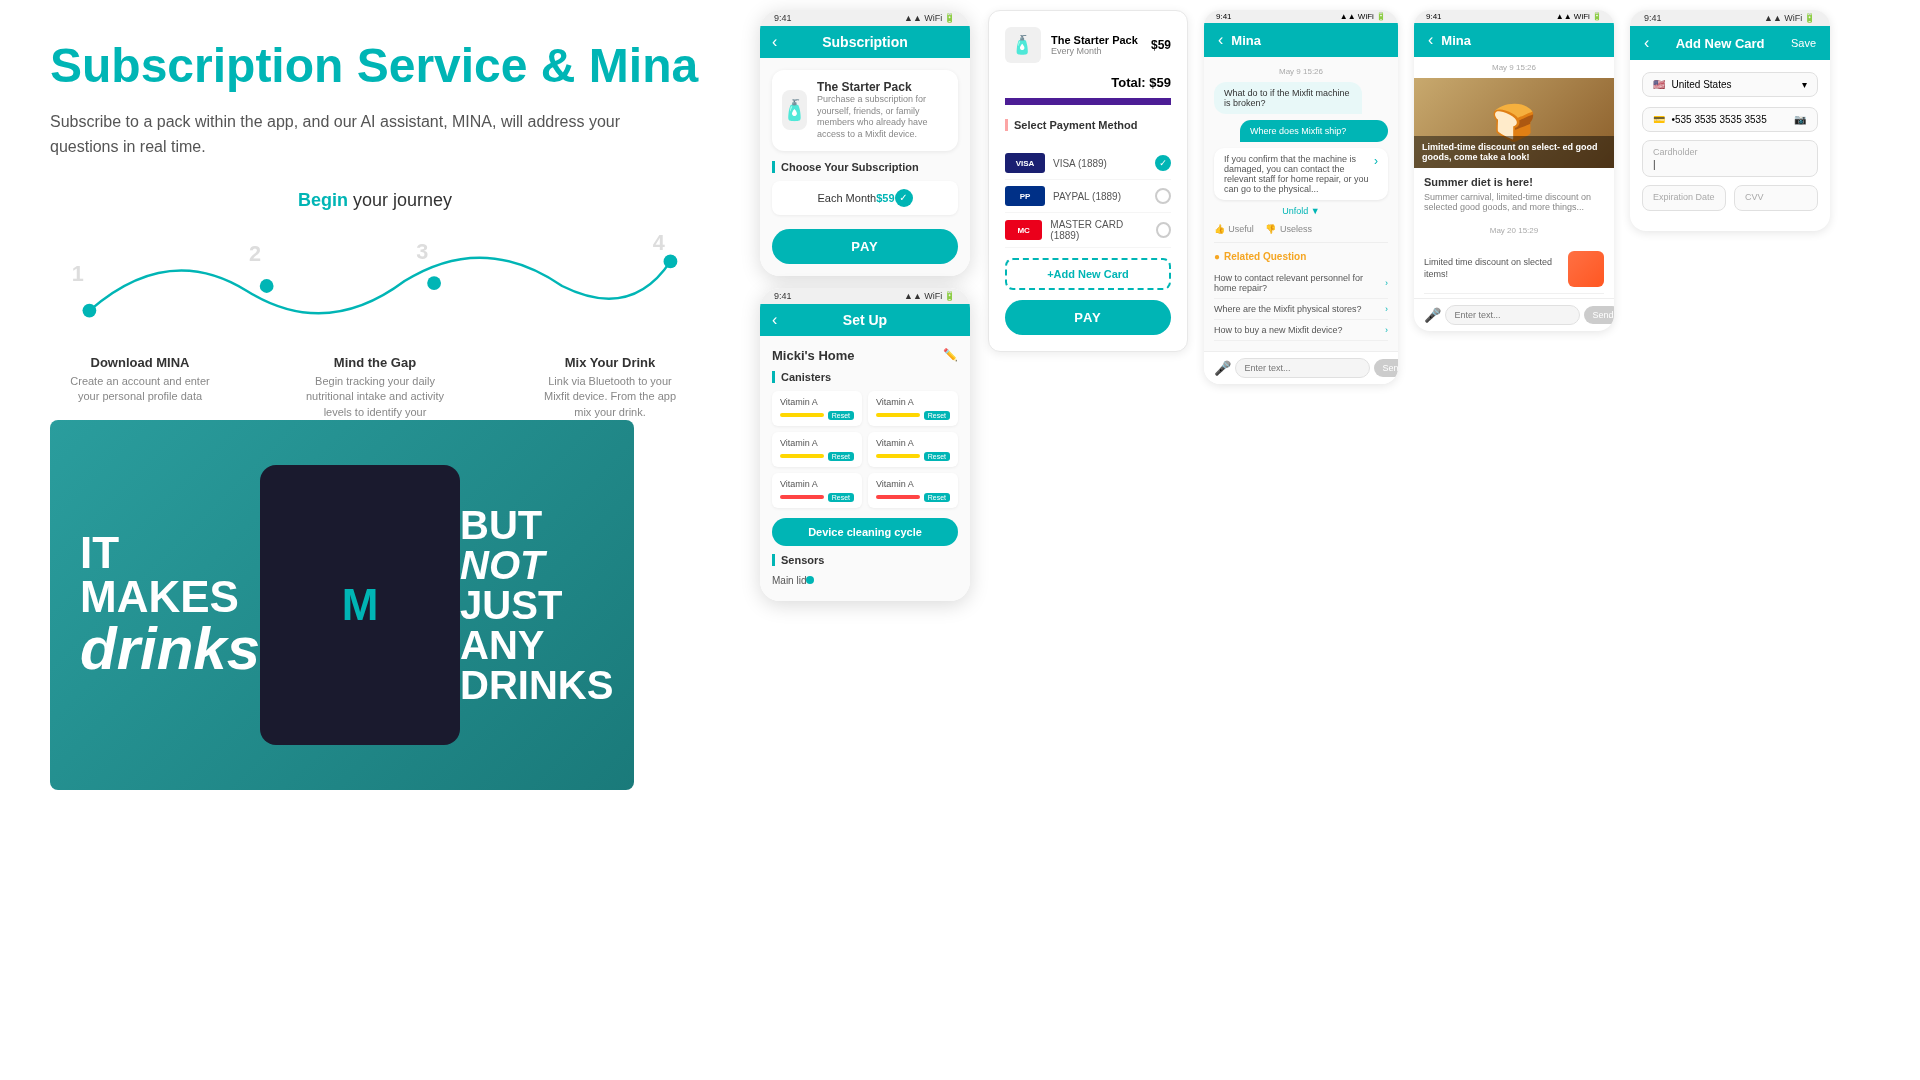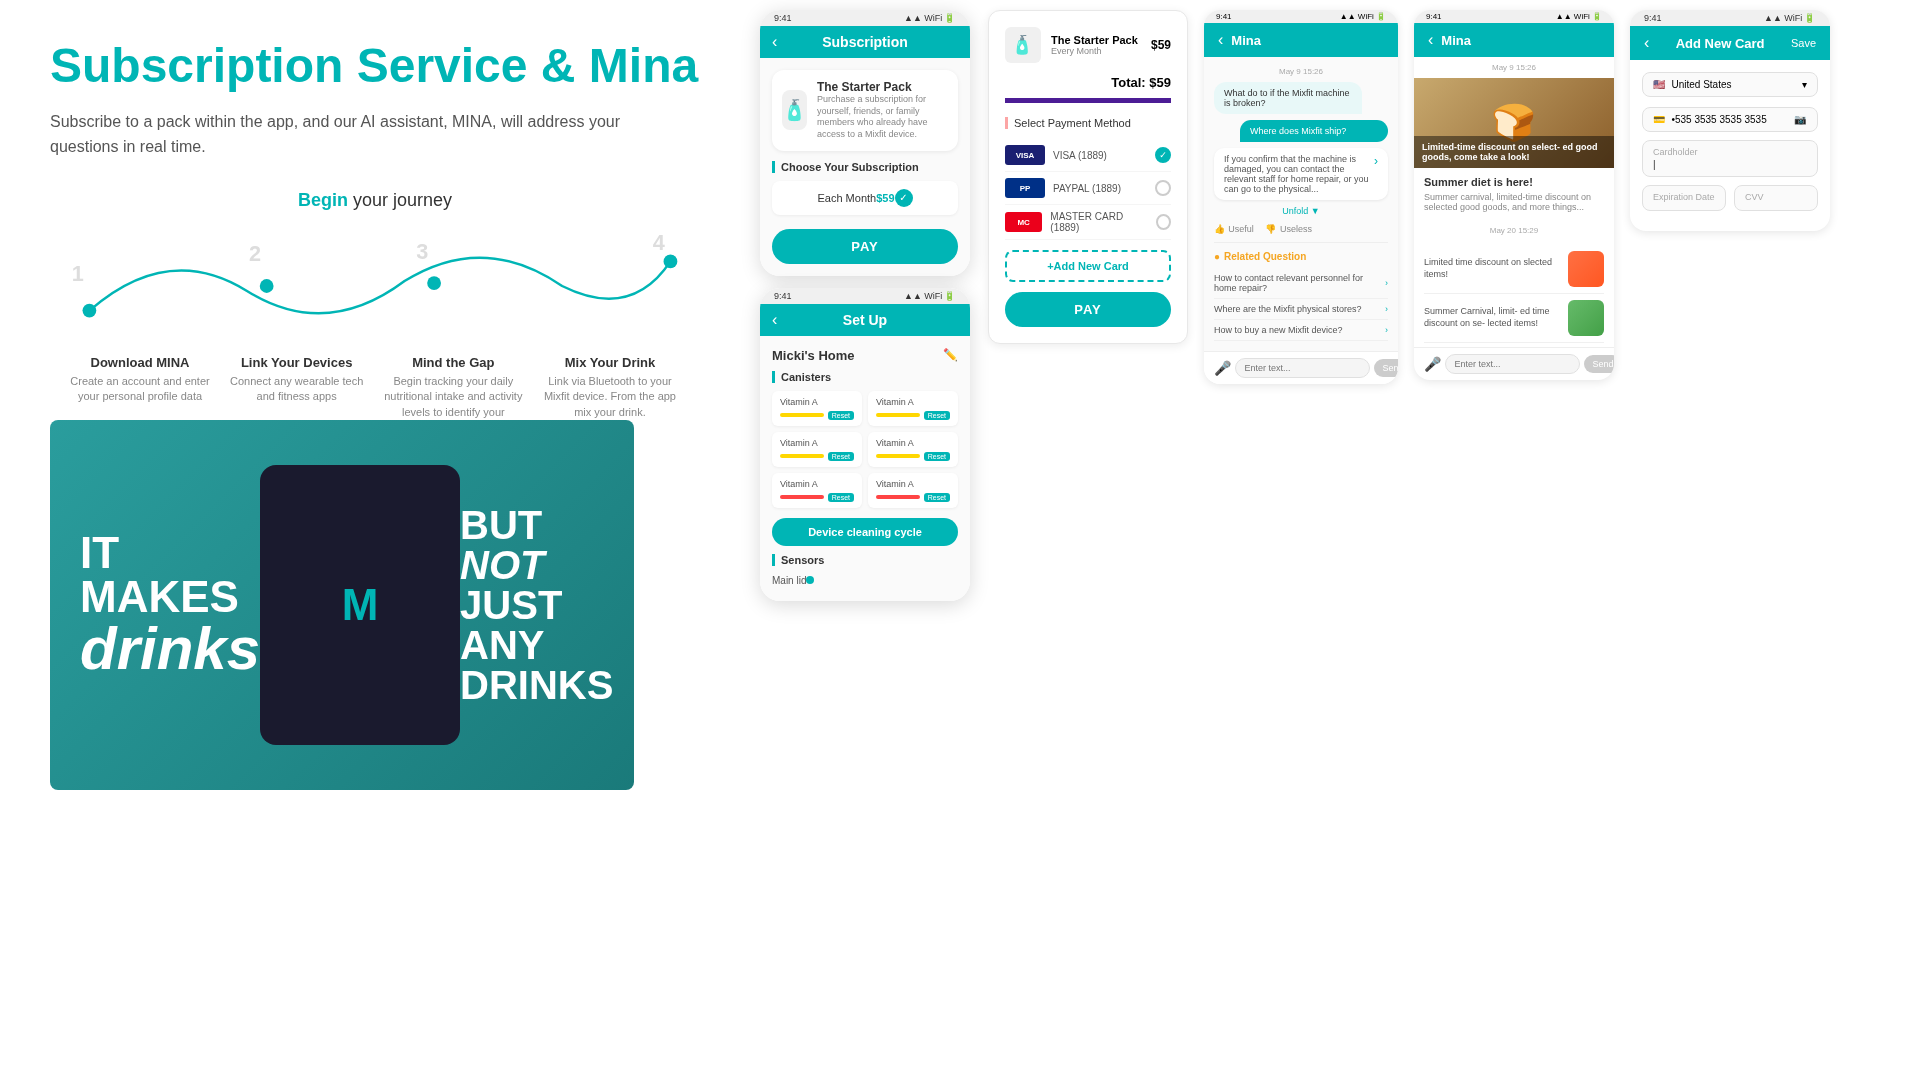--- a/index.html
+++ b/index.html
@@ -341,29 +341,29 @@
     }
     .payment-product-name { font-size: 11px; font-weight: 700; }
     .payment-product-sub { font-size: 9px; color: #888; }
     .payment-price { font-size: 12px; font-weight: 700; margin-left: auto; }
     .payment-total {
       text-align: right;
       font-size: 13px;
       font-weight: 700;
       margin-bottom: 14px;
       padding-bottom: 8px;
-      border-bottom: 5px solid #4c1d95;
+      border-bottom: 7px solid #4c1d95;
     }
     .payment-method-title {
       font-size: 11px;
-      font-weight: 400;
+      font-weight: 700;
       color: #333;
       border-left: 3px solid #fca5a5;
       padding-left: 6px;
-      margin-bottom: 10px;
+      margin-bottom: 16px;
     }
     .payment-option {
       display: flex;
       align-items: center;
       gap: 8px;
       padding: 6px 0;
       border-bottom: 1px solid #f5f5f5;
     }
     .payment-option-logo {
       width: 40px; height: 20px;
@@ -695,24 +695,20 @@
       <circle cx="630" cy="30" r="7" fill="#00b5b5"></circle>
       <text x="22" y="50" font-size="22" font-weight="700" fill="#ddd">1</text>
       <text x="202" y="30" font-size="22" font-weight="700" fill="#ddd">2</text>
       <text x="372" y="28" font-size="22" font-weight="700" fill="#ddd">3</text>
       <text x="612" y="18" font-size="22" font-weight="700" fill="#ddd">4</text>
     </svg>
     <div class="journey-steps">
       <div class="step">
         <div class="step-title">Download MINA</div>
         <div class="step-desc">Create an account and enter your personal profile data</div>
-      </div>
-      <div class="step">
-        <div class="step-title">Link Your Devices</div>
-        <div class="step-desc">Connect any wearable tech and fitness apps</div>
       </div>
       <div class="step">
         <div class="step-title">Mind the Gap</div>
         <div class="step-desc">Begin tracking your daily nutritional intake and activity levels to identify your nutritional gap</div>
       </div>
       <div class="step">
         <div class="step-title">Mix Your Drink</div>
         <div class="step-desc">Link via Bluetooth to your Mixfit device. From the app mix your drink.</div>
       </div>
     </div>
@@ -937,24 +933,20 @@
         <div class="news-hero-overlay">Limited-time discount on select- ed good goods, come take a look!</div>
       </div>
       <div class="news-article-title">Summer diet is here!</div>
       <div style="font-size:9px;color:#888;padding:0 10px 8px;">Summer carnival, limited-time discount on selected good goods, and more things...</div>
       <div class="news-date">May 20  15:29</div>
       <div class="news-articles-list">
         <div class="news-article-item">
           <div class="news-article-text">Limited time discount on slected items!</div>
           <div class="news-article-thumb thumb-food1"></div>
         </div>
-        <div class="news-article-item">
-          <div class="news-article-text">Summer Carnival, limit- ed time discount on se- lected items!</div>
-          <div class="news-article-thumb thumb-food2"></div>
-        </div>
       </div>
     </div>
     <div class="news-input-row">
       <span style="font-size:14px;color:#aaa;">🎤</span>
       <input class="chat-input" placeholder="Enter text..." style="">
       <button class="chat-send-btn">Send</button>
     </div>
   </div>
 
   <div class="add-card-panel">

